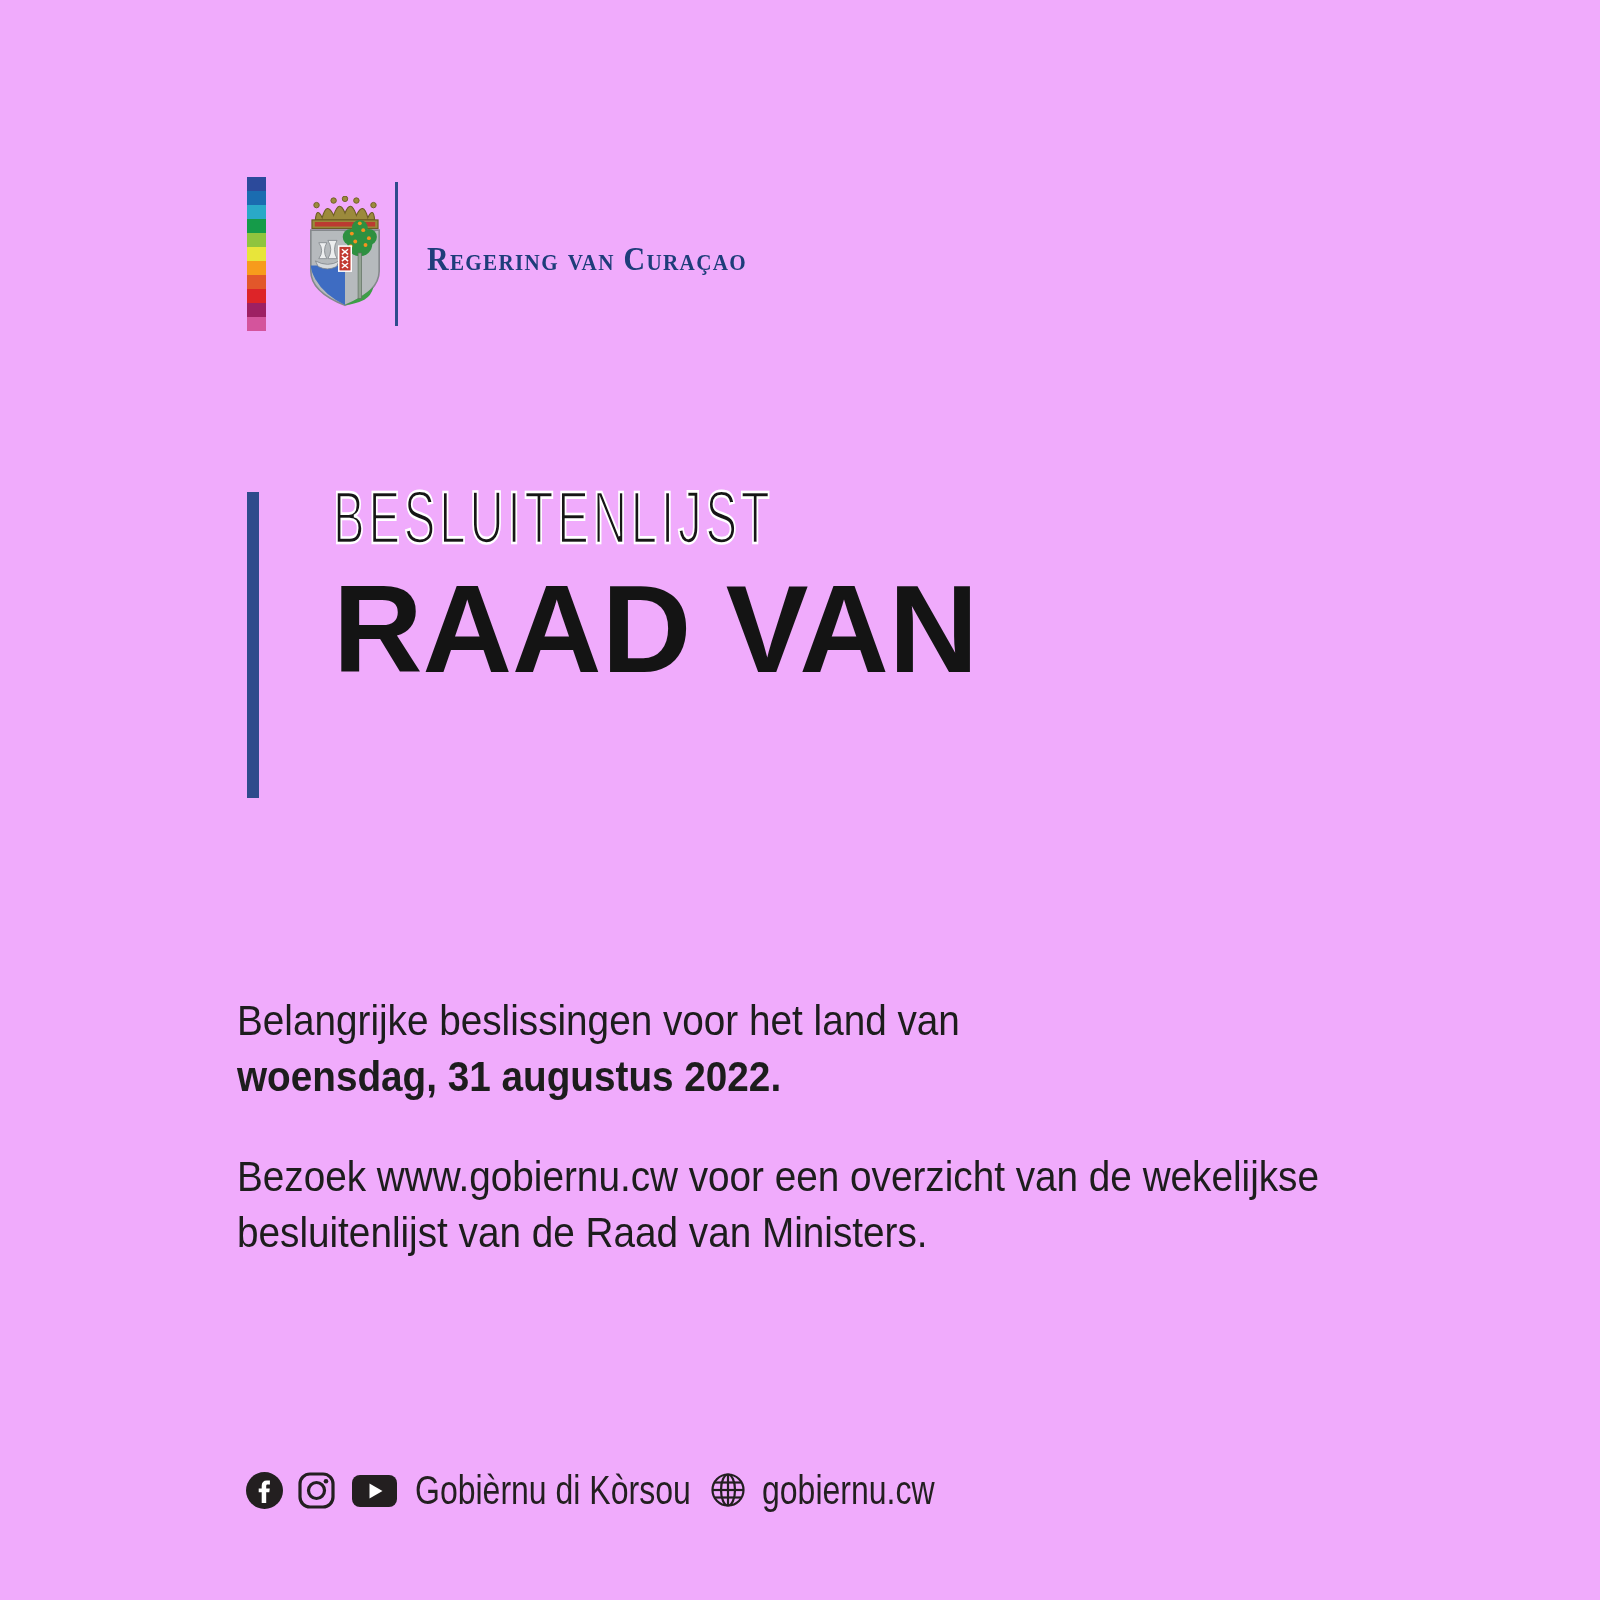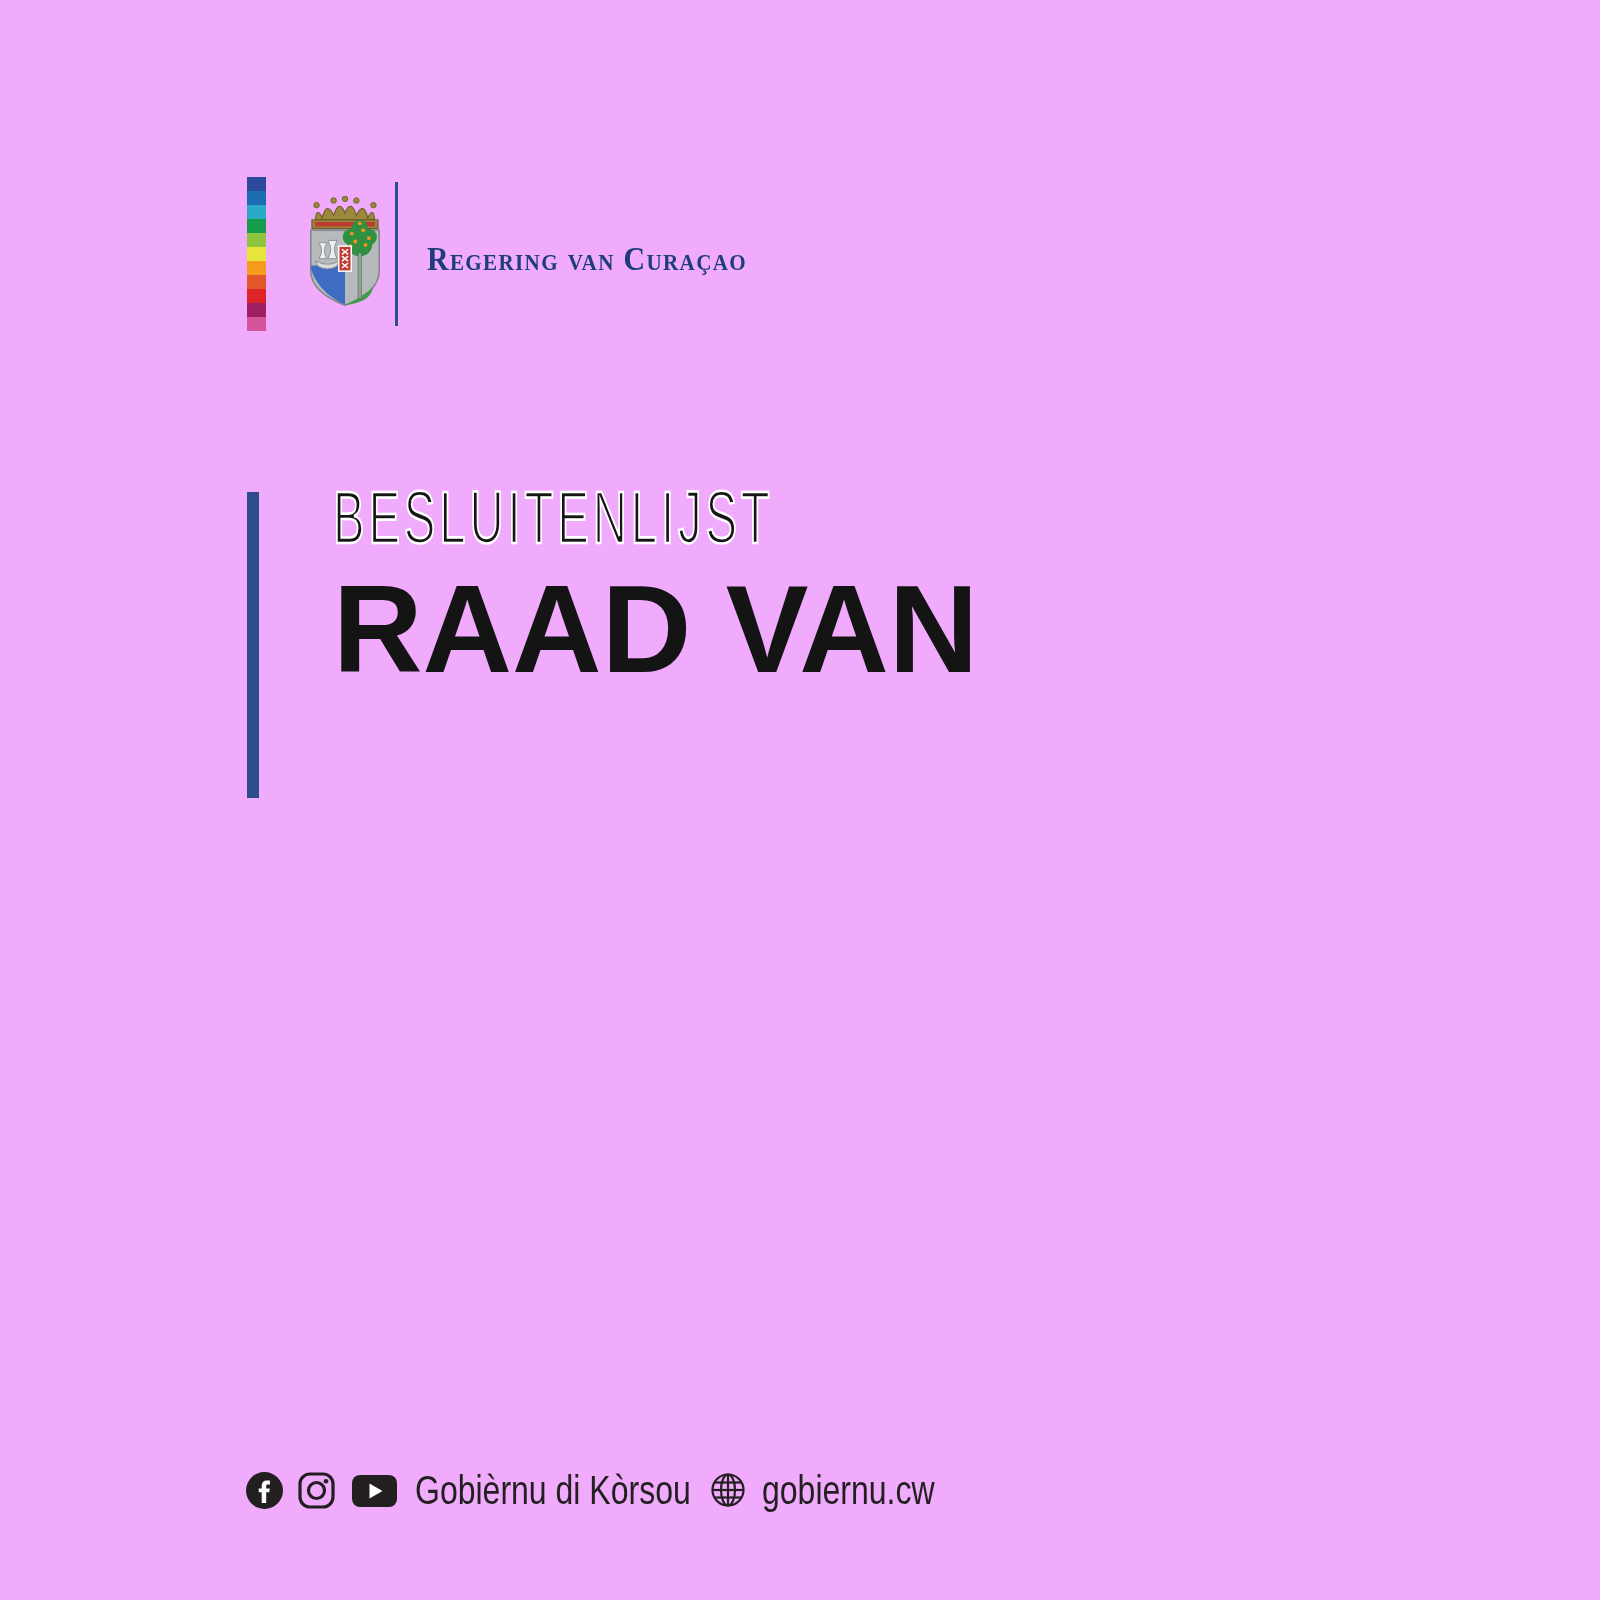--- a/index.html
+++ b/index.html
@@ -118,20 +118,26 @@
     </g>
   </svg>
 
   <div id="logo-divider"></div>
   <div id="wordmark">Regering van Curaçao</div>
 
   <div id="accent-bar"></div>
   <div id="kicker">BESLUITENLIJST</div>
   <div id="title-line1" class="big">RAAD VAN</div>
 
+  <div id="body-block">
+    <div class="bline">Belangrijke beslissingen voor het land van</div>
+    <div class="bline bold">woensdag, 31 augustus 2022.</div>
+    <div class="bline gap">Bezoek www.gobiernu.cw voor een overzicht van de wekelijkse</div>
+    <div class="bline">besluitenlijst van de Raad van Ministers.</div>
+  </div>
 
   <svg id="fb-icon" class="fixed" width="37" height="37" viewBox="0 0 37 37">
     <circle cx="18.5" cy="18.5" r="18.5" fill="#231f20"></circle>
     <path fill="#ffffff" d="M23.9 12.6h-2.3c-1.1 0-1.4.5-1.4 1.6v2.2h3.6l-.5 3.9h-3.1V31h-4.5V20.3h-3v-3.9h3v-2.7c0-3.1 1.8-5.1 5.1-5.1h3.1z"></path>
   </svg>
 
   <svg id="ig-icon" class="fixed" width="37" height="37" viewBox="0 0 37 37">
     <rect x="2" y="2" width="33" height="33" rx="10" fill="none" stroke="#231f20" stroke-width="3.2"></rect>
     <circle cx="18.5" cy="18.5" r="8" fill="none" stroke="#231f20" stroke-width="3.2"></circle>
     <circle cx="28" cy="9.2" r="2.3" fill="#231f20"></circle>

